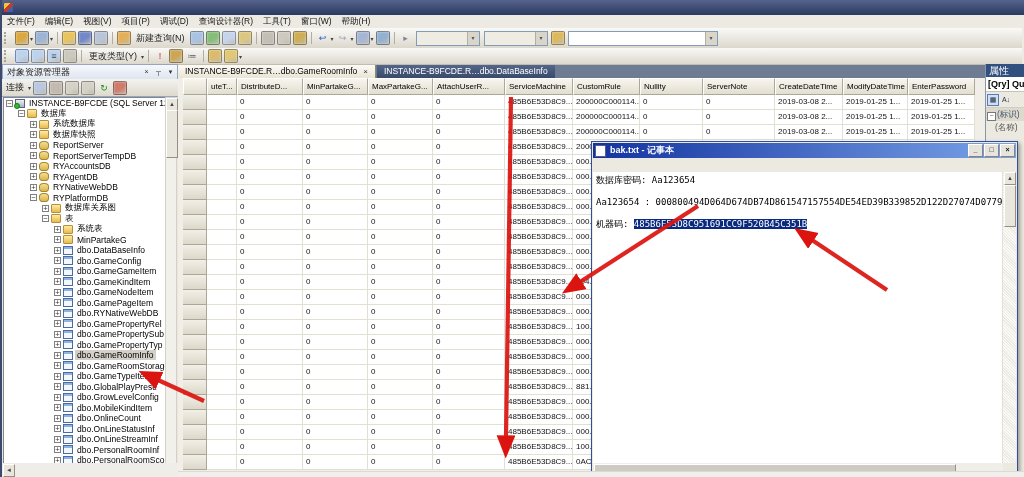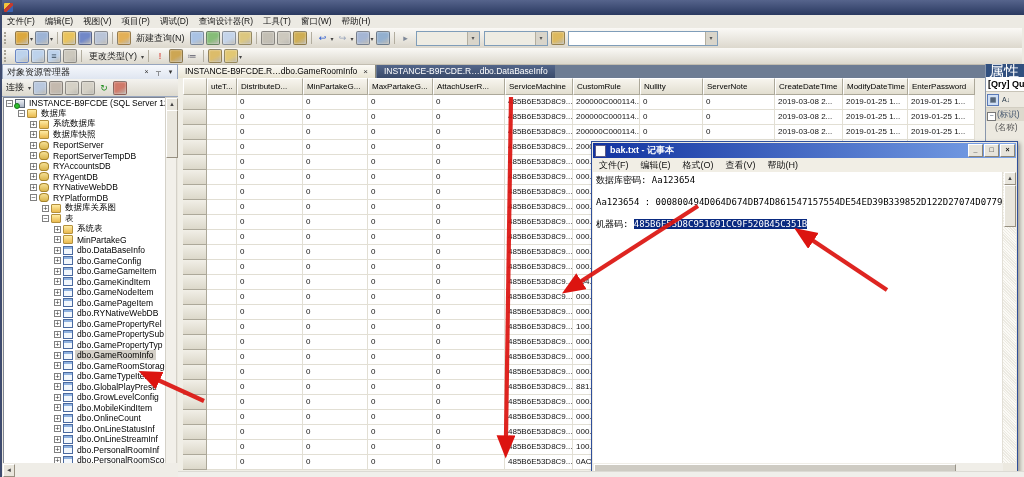--- a/index.html
+++ b/index.html
@@ -73,21 +73,21 @@
   .gh{box-sizing:border-box;height:17px;background:linear-gradient(#f7f5ee,#e2ded0);
     border-top:1px solid #fff;border-left:1px solid #fff;border-right:1px solid #aca899;border-bottom:1px solid #aca899;
     font-size:8px;color:#000;padding:3px 0 0 3px;overflow:hidden;white-space:nowrap;}
   .grow{display:flex;height:15px;}
   .gc{box-sizing:border-box;height:15px;background:#fff;border-right:1px solid #e2dfd4;border-bottom:1px solid #e2dfd4;
     font-size:8px;color:#111;padding:2px 0 0 3px;overflow:hidden;white-space:nowrap;}
   .gc.rowsel{background:linear-gradient(#f1efe7,#dcd8ca);border-right:1px solid #aca899;border-bottom:1px solid #aca899;}
   
   #props{position:absolute;left:985px;top:64px;width:39px;height:413px;background:#ece9e0;
     border-left:1px solid #8896ac;box-sizing:border-box;z-index:2;overflow:hidden;}
-  #props-title{height:13px;background:#31507f;color:#fff;font-size:15px;line-height:13px;padding-left:3px;white-space:nowrap;}
+  #props-title{height:13px;background:#31507f;color:#fff;font-size:10px;line-height:13px;padding-left:3px;white-space:nowrap;}
   #props-combo{height:14px;background:#fff;font-size:9px;font-weight:bold;line-height:14px;padding-left:2px;
     border-bottom:1px solid #c8c4b8;white-space:nowrap;}
   #props-toolbar{height:15px;display:flex;align-items:center;border-bottom:1px solid #d2cec2;}
   .picon{width:12px;height:12px;font-size:7px;display:inline-flex;align-items:center;justify-content:center;
     margin-left:1px;box-sizing:border-box;color:#234;}
   .picon.sel{border:1px solid #5a7ab8;background:#cfdff5;}
   #props-cat{height:13px;font-size:8.5px;line-height:13px;color:#44566e;background:#ddd9cd;white-space:nowrap;padding-left:1px;}
   #props-name{height:13px;font-size:8.5px;line-height:13px;color:#555;padding-left:9px;white-space:nowrap;}
   .mini-exp{display:inline-block;width:7px;height:7px;border:1px solid #777;background:#fff;font-size:7px;
     line-height:5px;text-align:center;vertical-align:-1px;margin-right:1px;}
@@ -812,21 +812,20 @@
   <div id="notepad">
     <div id="np-title">
       <span>bak.txt - 记事本</span>
     </div>
     <div id="np-icon"></div>
     <div id="np-btns">
       <div class="np-btn">_</div>
       <div class="np-btn">□</div>
       <div class="np-btn">×</div>
     </div>
-    <div id="np-menu"><span class="np-mi">文件(F)</span><span class="np-mi">编辑(E)</span><span class="np-mi">格式(O)</span><span class="np-mi">查看(V)</span><span class="np-mi">帮助(H)</span></div>
     <div id="np-content">
         <div class="np-line">数据库密码: Aa123654</div>
         <div class="np-line"> </div>
         <div class="np-line">Aa123654 : 000800494D064D674DB74D861547157554DE54ED39B339852D122D27074D0779</div>
         <div class="np-line"> </div>
         <div class="np-line"><span>机器码: </span><span class="np-sel">485B6E53D8C951691CC9F520B45C351B</span></div>
       </div>
     <div id="np-vsb">
       <div class="sbtn" style="top:0;left:1px;">▲</div>
       <div class="sthumb" style="top:13px;height:40px;left:1px;"></div>

